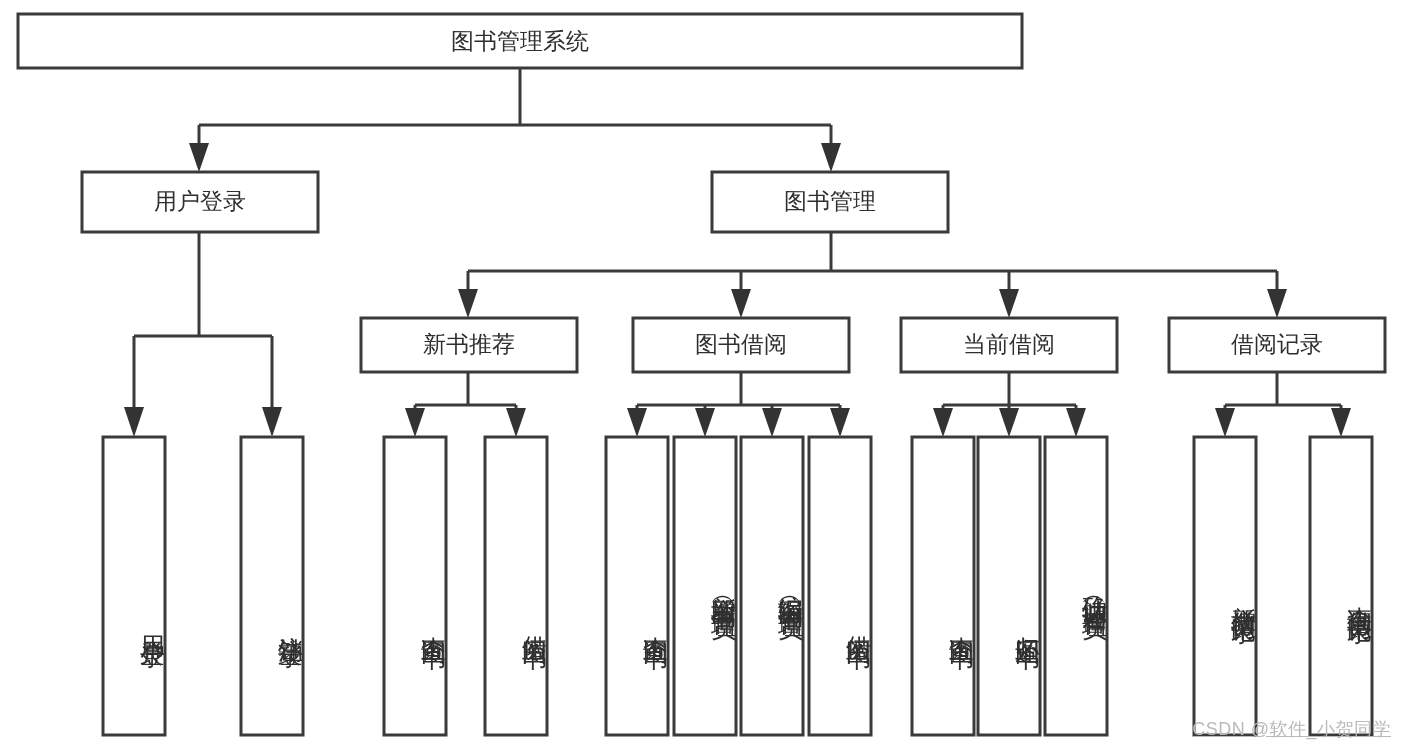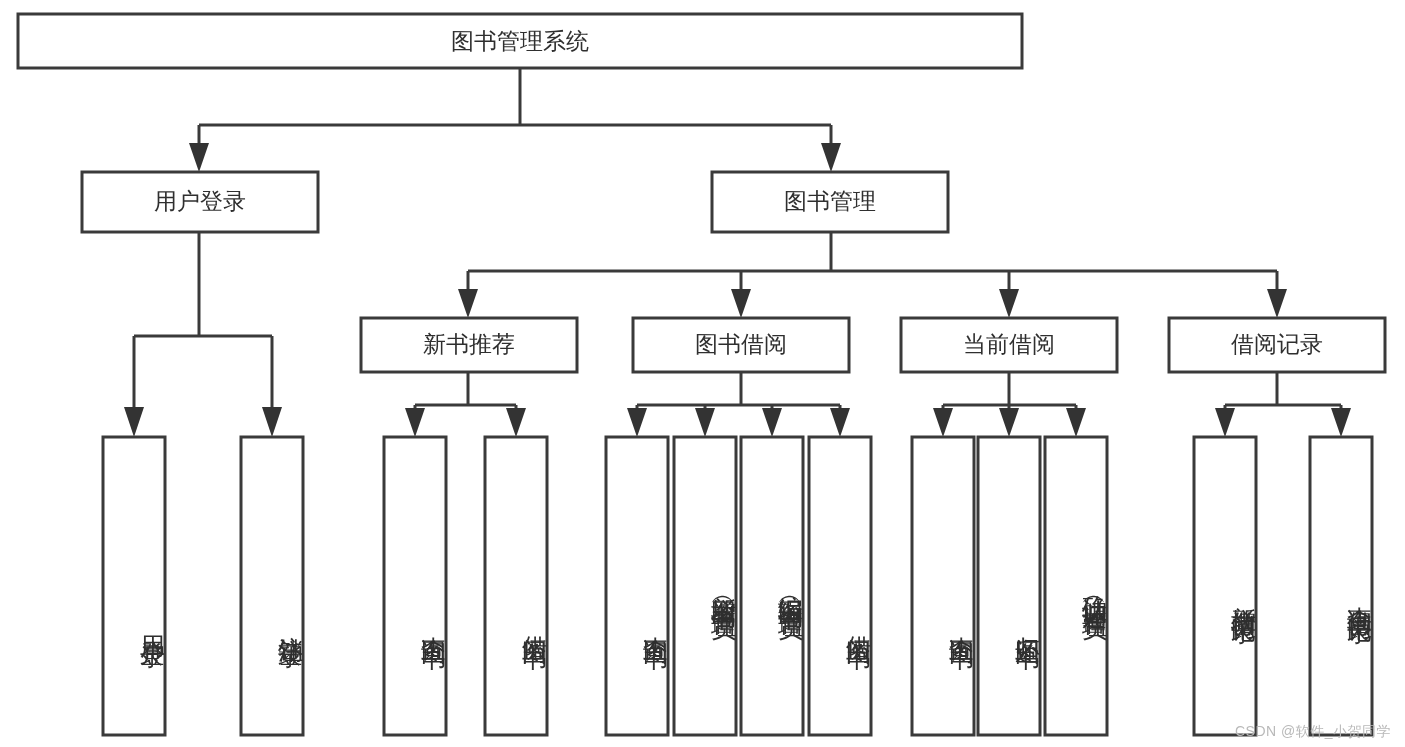--- a/index.html
+++ b/index.html
@@ -69,24 +69,25 @@
     letter-spacing: 3px;
     color: #2f2f2f;
     white-space: nowrap;
     pointer-events: none;
   }
   .watermark {
     position: absolute;
     right: 14px;
     bottom: 6px;
     font-family: "Liberation Sans", "DejaVu Sans", sans-serif;
-    font-size: 14px;
+    font-size: 18px;
     color: #b9b9b9;
     letter-spacing: 0.5px;
     white-space: nowrap;
+    text-decoration: underline;
   }
 </style>
 </head>
 <body>
 
 <div id="diagram-root">
 
   <svg id="tree-svg" viewBox="0 0 1405 747">
 
     <g>

